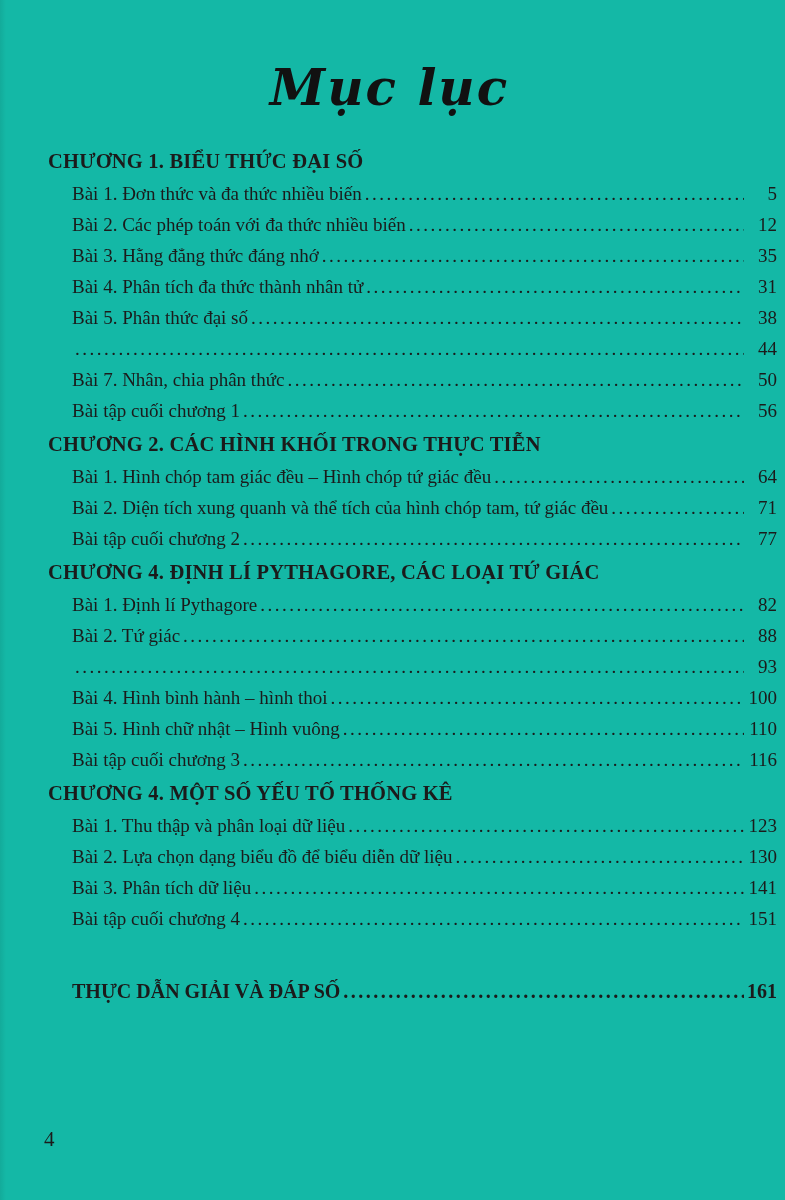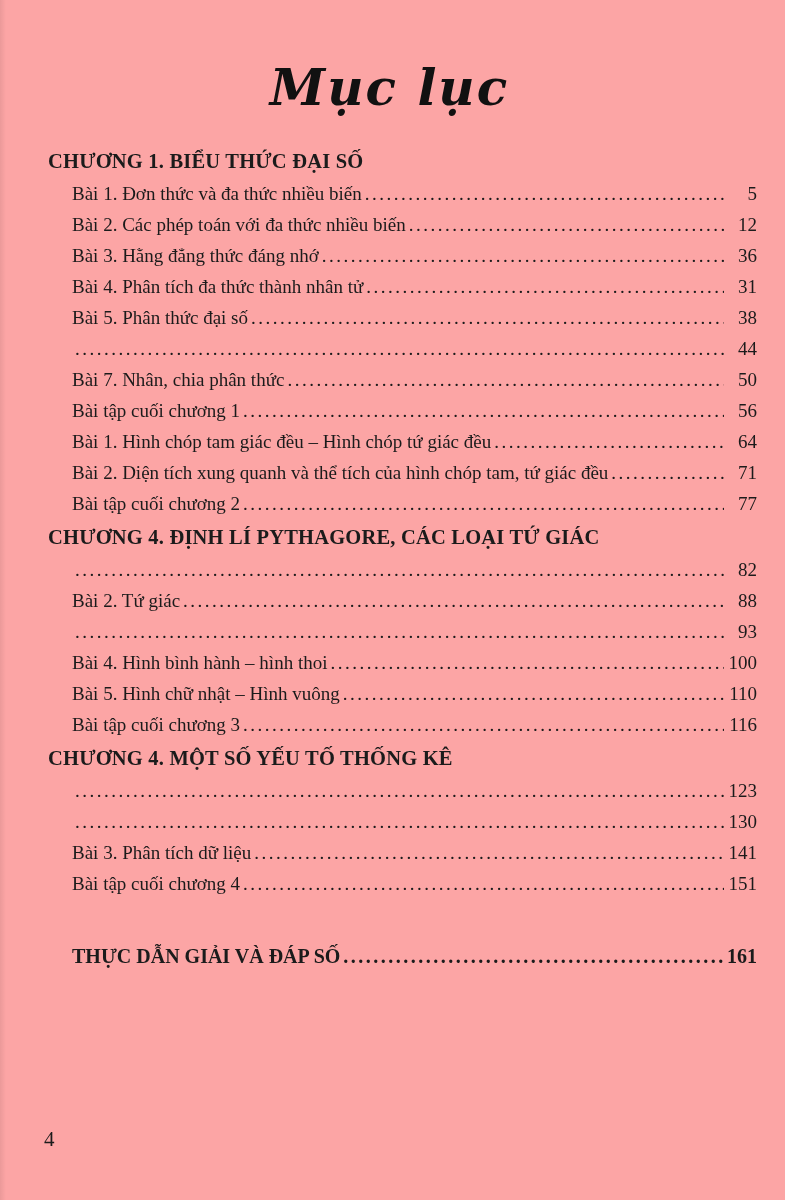--- a/index.html
+++ b/index.html
@@ -5,21 +5,21 @@
   html, body {
     margin: 0;
     padding: 0;
     background: #e8e8e8;
   }
   .page {
     position: relative;
     width: 785px;
     height: 1200px;
     margin: 0 auto;
-    background: #fca5a5;
+    background: #14b8a6;
     font-family: "Liberation Serif", "DejaVu Serif", serif;
     color: #1b1b1b;
     overflow: hidden;
     box-sizing: border-box;
   }
   .page-edge-shade {
     position: absolute;
     left: 0; top: 0; bottom: 0;
     width: 6px;
     background: linear-gradient(to right, rgba(0,0,0,0.07), rgba(0,0,0,0));
@@ -33,21 +33,21 @@
     font-size: 50px;
     letter-spacing: 2px;
     color: #111;
   }
   .script-title .flourish {
     display: inline-block;
     transform: translateY(6px);
     margin-right: -6px;
   }
   .toc {
-    padding: 0 28px 0 48px;
+    padding: 0 8px 0 48px;
   }
   .chapter-heading {
     font-weight: 700;
     font-size: 20.5px;
     line-height: 33px;
     margin-top: 2px;
     letter-spacing: 0.2px;
   }
   .toc-row {
     display: flex;
@@ -103,21 +103,21 @@
         <span class="pageno">5</span>
       </div>
       <div class="toc-row">
         <span class="label">Bài 2. Các phép toán với đa thức nhiều biến</span>
         <span class="dots">....................................................................................................................................................................................................................................................................</span>
         <span class="pageno">12</span>
       </div>
       <div class="toc-row">
         <span class="label">Bài 3. Hằng đẳng thức đáng nhớ</span>
         <span class="dots">....................................................................................................................................................................................................................................................................</span>
-        <span class="pageno">36</span>
+        <span class="pageno">35</span>
       </div>
       <div class="toc-row">
         <span class="label">Bài 4. Phân tích đa thức thành nhân tử</span>
         <span class="dots">....................................................................................................................................................................................................................................................................</span>
         <span class="pageno">31</span>
       </div>
       <div class="toc-row">
         <span class="label">Bài 5. Phân thức đại số</span>
         <span class="dots">....................................................................................................................................................................................................................................................................</span>
         <span class="pageno">38</span>
@@ -129,37 +129,39 @@
       <div class="toc-row">
         <span class="label">Bài 7. Nhân, chia phân thức</span>
         <span class="dots">....................................................................................................................................................................................................................................................................</span>
         <span class="pageno">50</span>
       </div>
       <div class="toc-row">
         <span class="label">Bài tập cuối chương 1</span>
         <span class="dots">....................................................................................................................................................................................................................................................................</span>
         <span class="pageno">56</span>
       </div>
+      <div class="chapter-heading">CHƯƠNG 2.  CÁC HÌNH KHỐI TRONG THỰC TIỄN</div>
       <div class="toc-row">
         <span class="label">Bài 1. Hình chóp tam giác đều – Hình chóp tứ giác đều</span>
         <span class="dots">....................................................................................................................................................................................................................................................................</span>
         <span class="pageno">64</span>
       </div>
       <div class="toc-row">
         <span class="label">Bài 2. Diện tích xung quanh và thể tích của hình chóp tam, tứ giác đều</span>
         <span class="dots">....................................................................................................................................................................................................................................................................</span>
         <span class="pageno">71</span>
       </div>
       <div class="toc-row">
         <span class="label">Bài tập cuối chương 2</span>
         <span class="dots">....................................................................................................................................................................................................................................................................</span>
         <span class="pageno">77</span>
       </div>
       <div class="chapter-heading">CHƯƠNG 4.  ĐỊNH LÍ PYTHAGORE, CÁC LOẠI TỨ GIÁC</div>
       <div class="toc-row">
+        <span class="label">Bài 1. Định lí Pythagore</span>
         <span class="dots">....................................................................................................................................................................................................................................................................</span>
         <span class="pageno">82</span>
       </div>
       <div class="toc-row">
         <span class="label">Bài 2. Tứ giác</span>
         <span class="dots">....................................................................................................................................................................................................................................................................</span>
         <span class="pageno">88</span>
       </div>
       <div class="toc-row">
         <span class="dots">....................................................................................................................................................................................................................................................................</span>
@@ -175,24 +177,26 @@
         <span class="dots">....................................................................................................................................................................................................................................................................</span>
         <span class="pageno">110</span>
       </div>
       <div class="toc-row">
         <span class="label">Bài tập cuối chương 3</span>
         <span class="dots">....................................................................................................................................................................................................................................................................</span>
         <span class="pageno">116</span>
       </div>
       <div class="chapter-heading">CHƯƠNG 4.  MỘT SỐ YẾU TỐ THỐNG KÊ</div>
       <div class="toc-row">
+        <span class="label">Bài 1. Thu thập và phân loại dữ liệu</span>
         <span class="dots">....................................................................................................................................................................................................................................................................</span>
         <span class="pageno">123</span>
       </div>
       <div class="toc-row">
+        <span class="label">Bài 2. Lựa chọn dạng biểu đồ để biểu diễn dữ liệu</span>
         <span class="dots">....................................................................................................................................................................................................................................................................</span>
         <span class="pageno">130</span>
       </div>
       <div class="toc-row">
         <span class="label">Bài 3. Phân tích dữ liệu</span>
         <span class="dots">....................................................................................................................................................................................................................................................................</span>
         <span class="pageno">141</span>
       </div>
       <div class="toc-row">
         <span class="label">Bài tập cuối chương 4</span>

